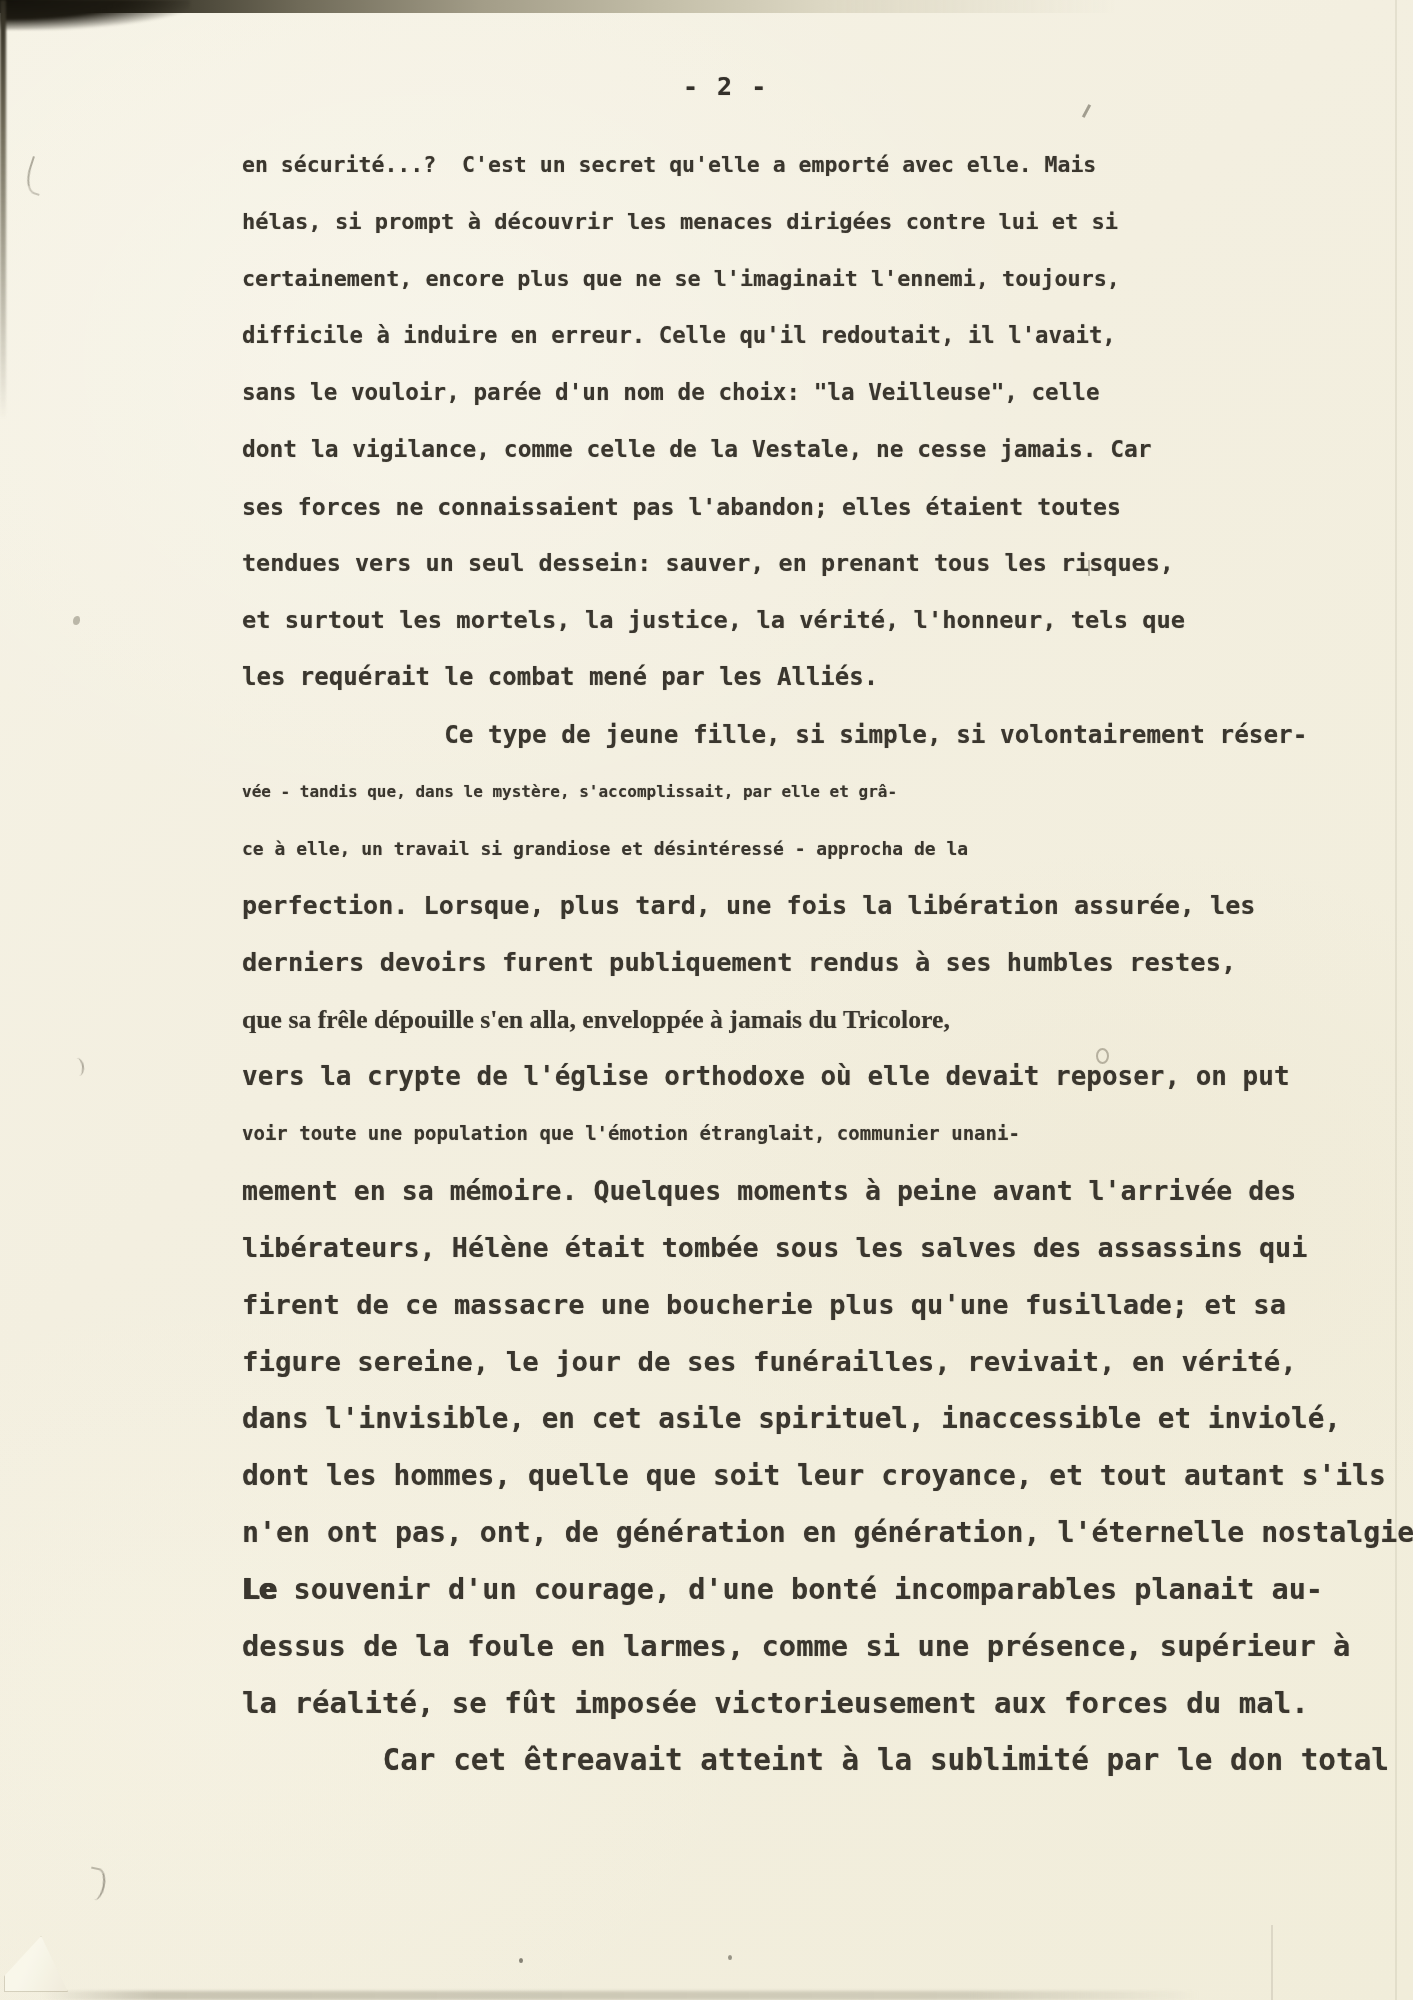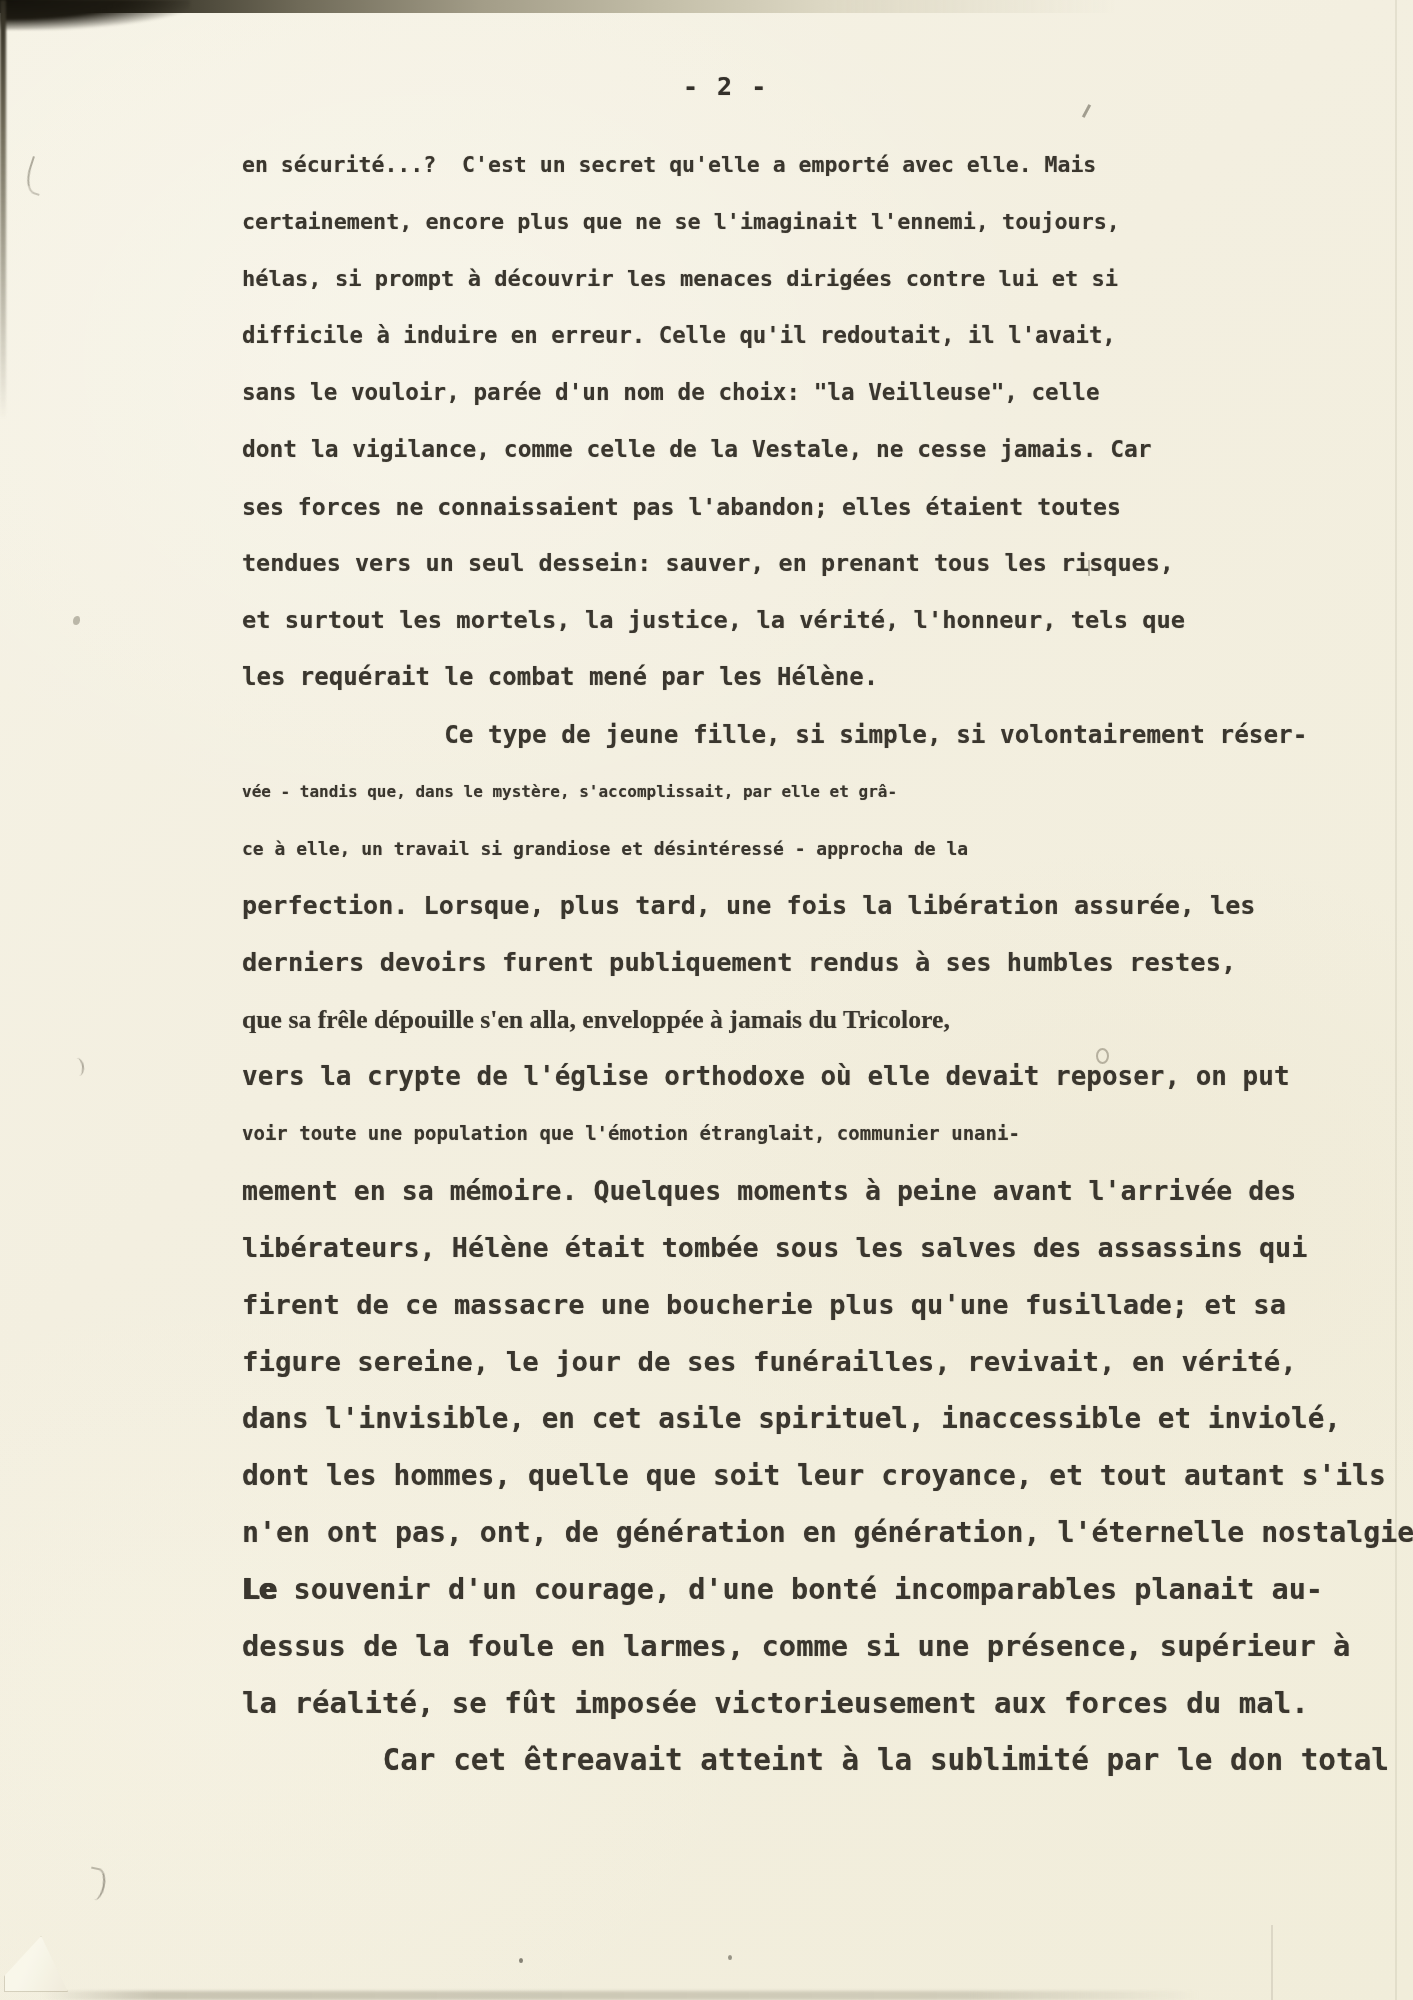--- a/index.html
+++ b/index.html
@@ -97,29 +97,29 @@
   <div class="smudge s5"></div>
   <div class="smudge s6"></div>
   <div class="smudge s7"></div>
   <div class="smudge s8"></div>
   <div class="smudge s9"></div>
 
   <div class="page-number">- 2 -</div>
 
   <div class="doc-body" id="doc-body">
       <div class="line" style="font-size: 21.5px;">en sécurité...?  C'est un secret qu'elle a emporté avec elle. Mais</div>
+      <div class="line" style="font-size: 22.06px;">hélas, si prompt à découvrir les menaces dirigées contre lui et si</div>
       <div class="line" style="font-size: 21.78px;">certainement, encore plus que ne se l'imaginait l'ennemi, toujours,</div>
-      <div class="line" style="font-size: 22.06px;">hélas, si prompt à découvrir les menaces dirigées contre lui et si</div>
       <div class="line" style="font-size: 22.34px;">difficile à induire en erreur. Celle qu'il redoutait, il l'avait,</div>
       <div class="line" style="font-size: 22.62px;">sans le vouloir, parée d'un nom de choix: "la Veilleuse", celle</div>
       <div class="line" style="font-size: 22.9px;">dont la vigilance, comme celle de la Vestale, ne cesse jamais. Car</div>
       <div class="line" style="font-size: 23.18px;">ses forces ne connaissaient pas l'abandon; elles étaient toutes</div>
       <div class="line" style="font-size: 23.46px;">tendues vers un seul dessein: sauver, en prenant tous les risques,</div>
       <div class="line" style="font-size: 23.74px;">et surtout les mortels, la justice, la vérité, l'honneur, tels que</div>
-      <div class="line" style="font-size: 24.02px;">les requérait le combat mené par les Hélène.</div>
+      <div class="line" style="font-size: 24.02px;">les requérait le combat mené par les Alliés.</div>
       <div class="line indent" style="font-size: 24.3px;">Ce type de jeune fille, si simple, si volontairement réser-</div>
       <div class="line" style="font-size: 16px;">vée - tandis que, dans le mystère, s'accomplissait, par elle et grâ-</div>
       <div class="line" style="font-size: 18px;">ce à elle, un travail si grandiose et désintéressé - approcha de la</div>
       <div class="line" style="font-size: 25.14px;">perfection. Lorsque, plus tard, une fois la libération assurée, les</div>
       <div class="line" style="font-size: 25.42px;">derniers devoirs furent publiquement rendus à ses humbles restes,</div>
       <div class="line" style="font-size: 25.7px; font-family: Liberation Serif, serif;">que sa frêle dépouille s'en alla, enveloppée à jamais du Tricolore,</div>
       <div class="line" style="font-size: 25.98px;">vers la crypte de l'église orthodoxe où elle devait reposer, on put</div>
       <div class="line" style="font-size: 19px;">voir toute une population que l'émotion étranglait, communier unani-</div>
       <div class="line" style="font-size: 26.54px;">mement en sa mémoire. Quelques moments à peine avant l'arrivée des</div>
       <div class="line" style="font-size: 26.82px;">libérateurs, Hélène était tombée sous les salves des assassins qui</div>

